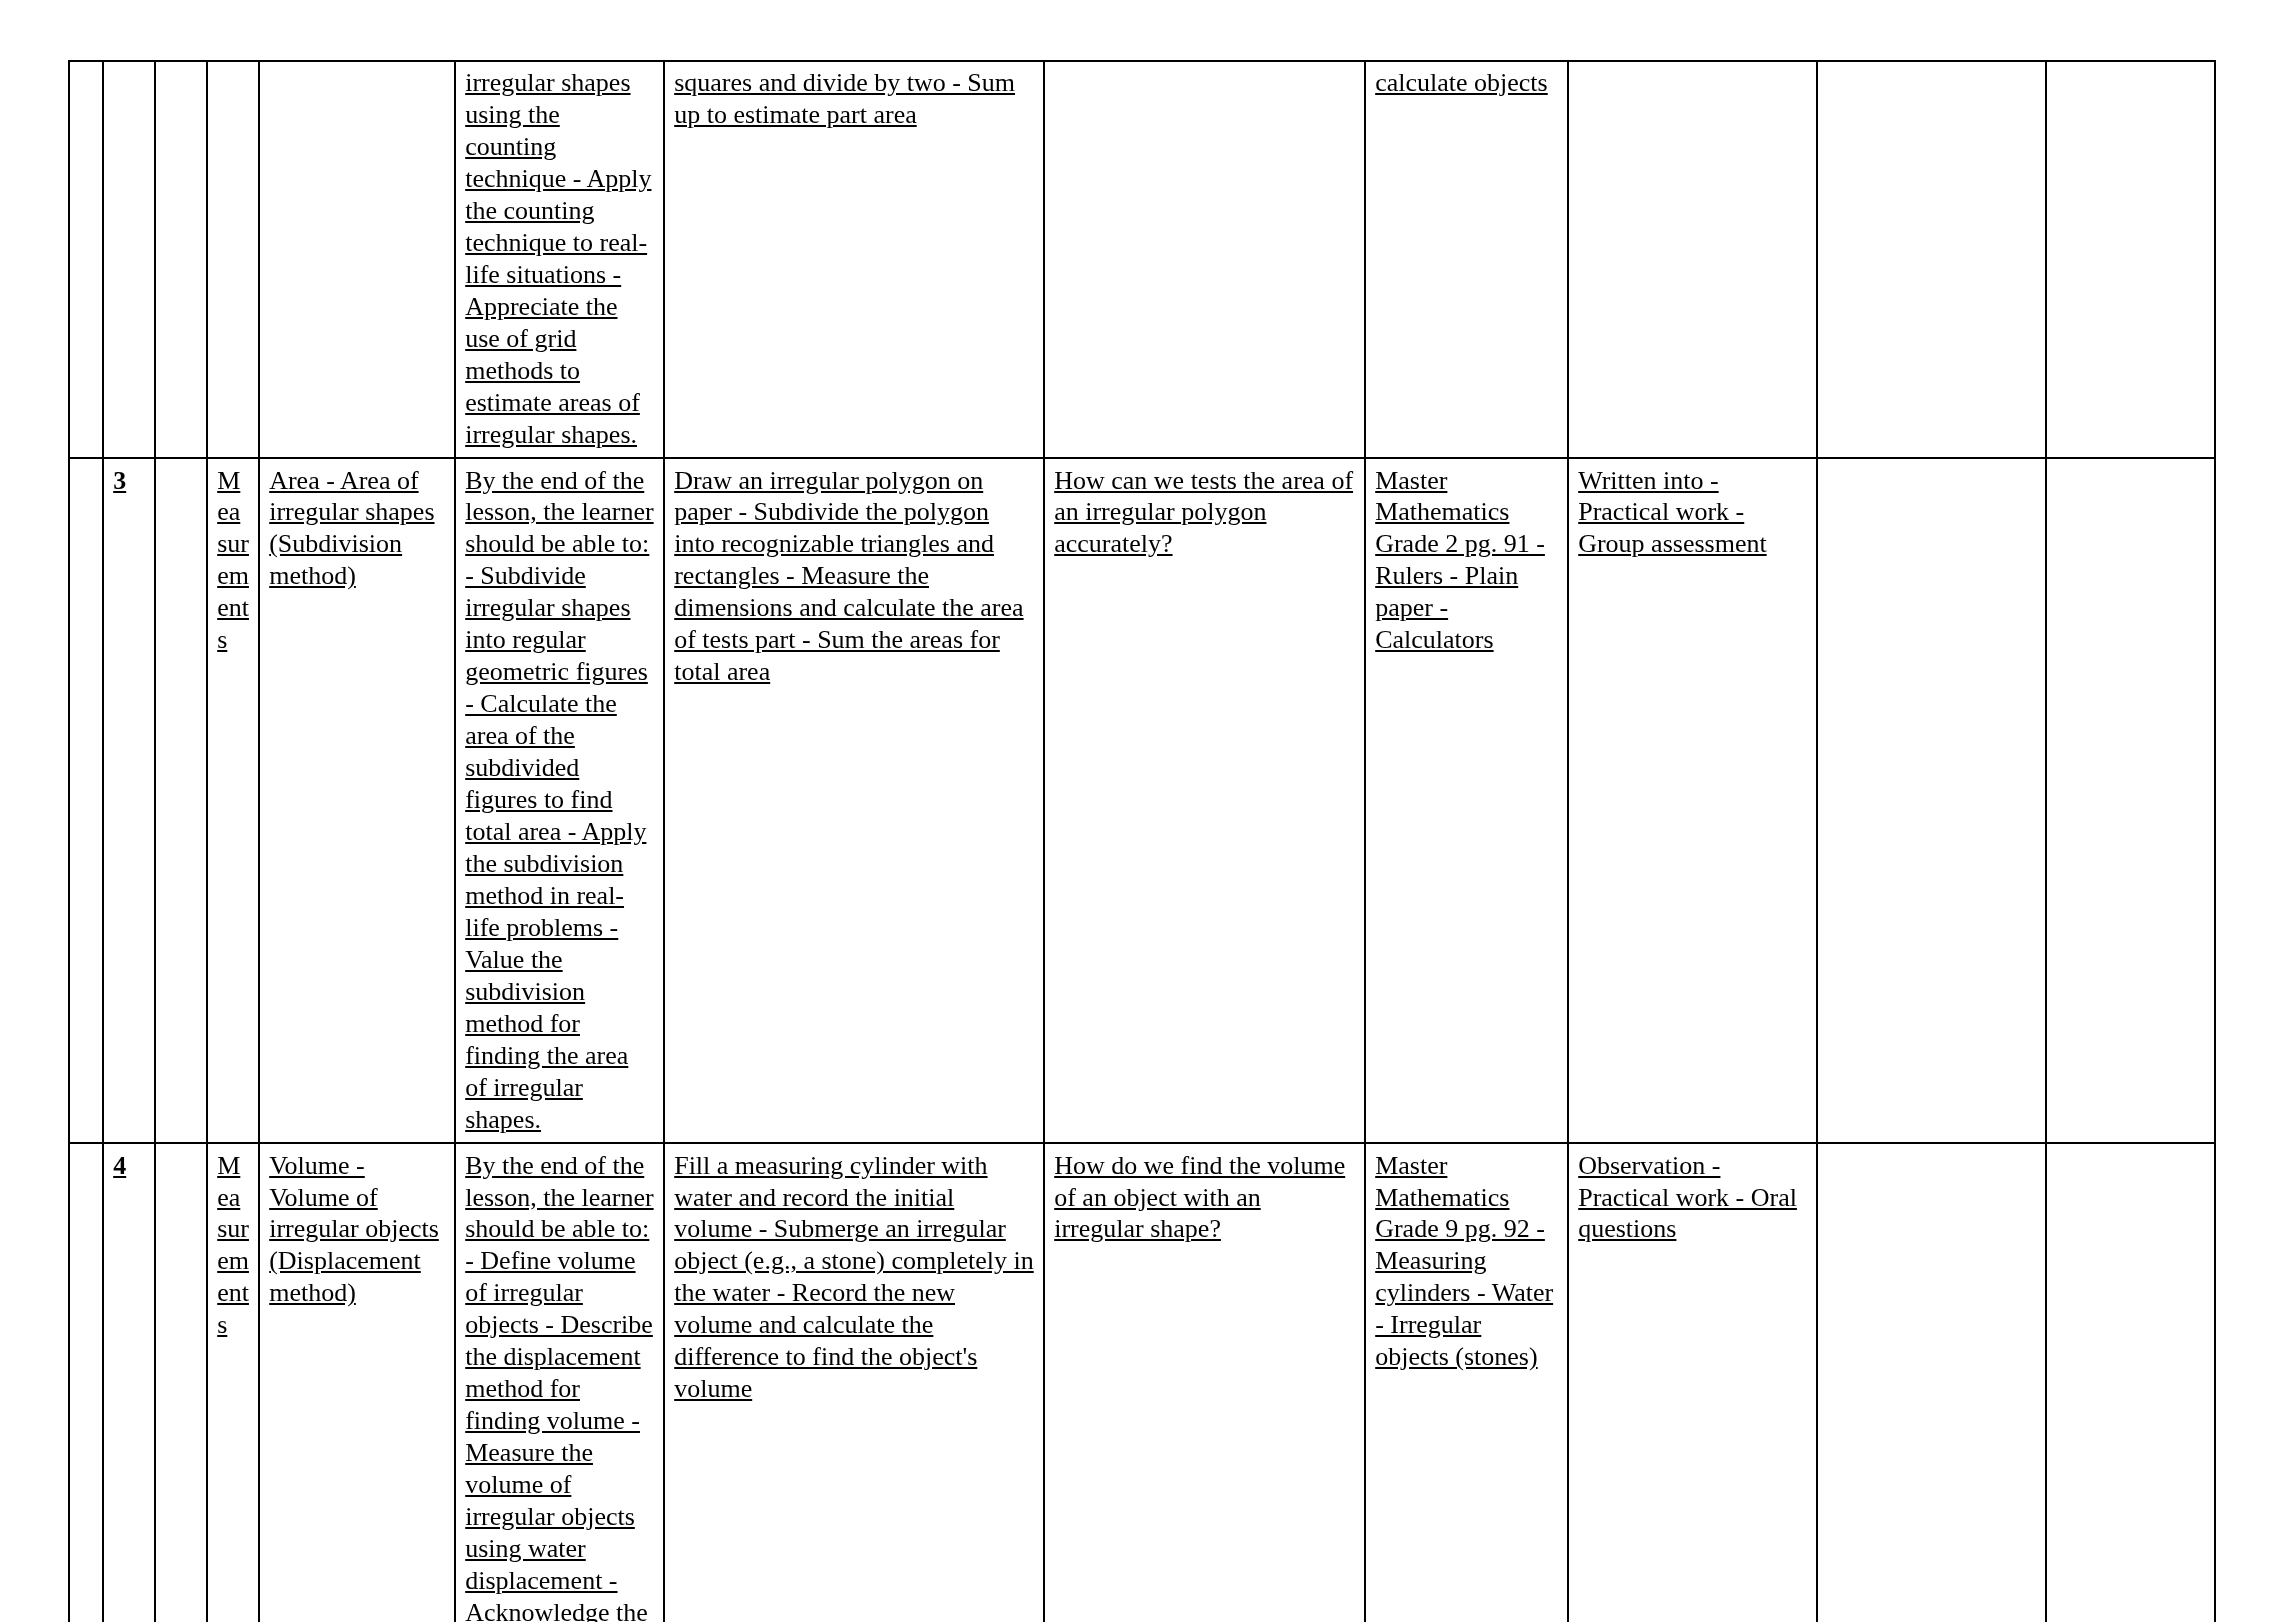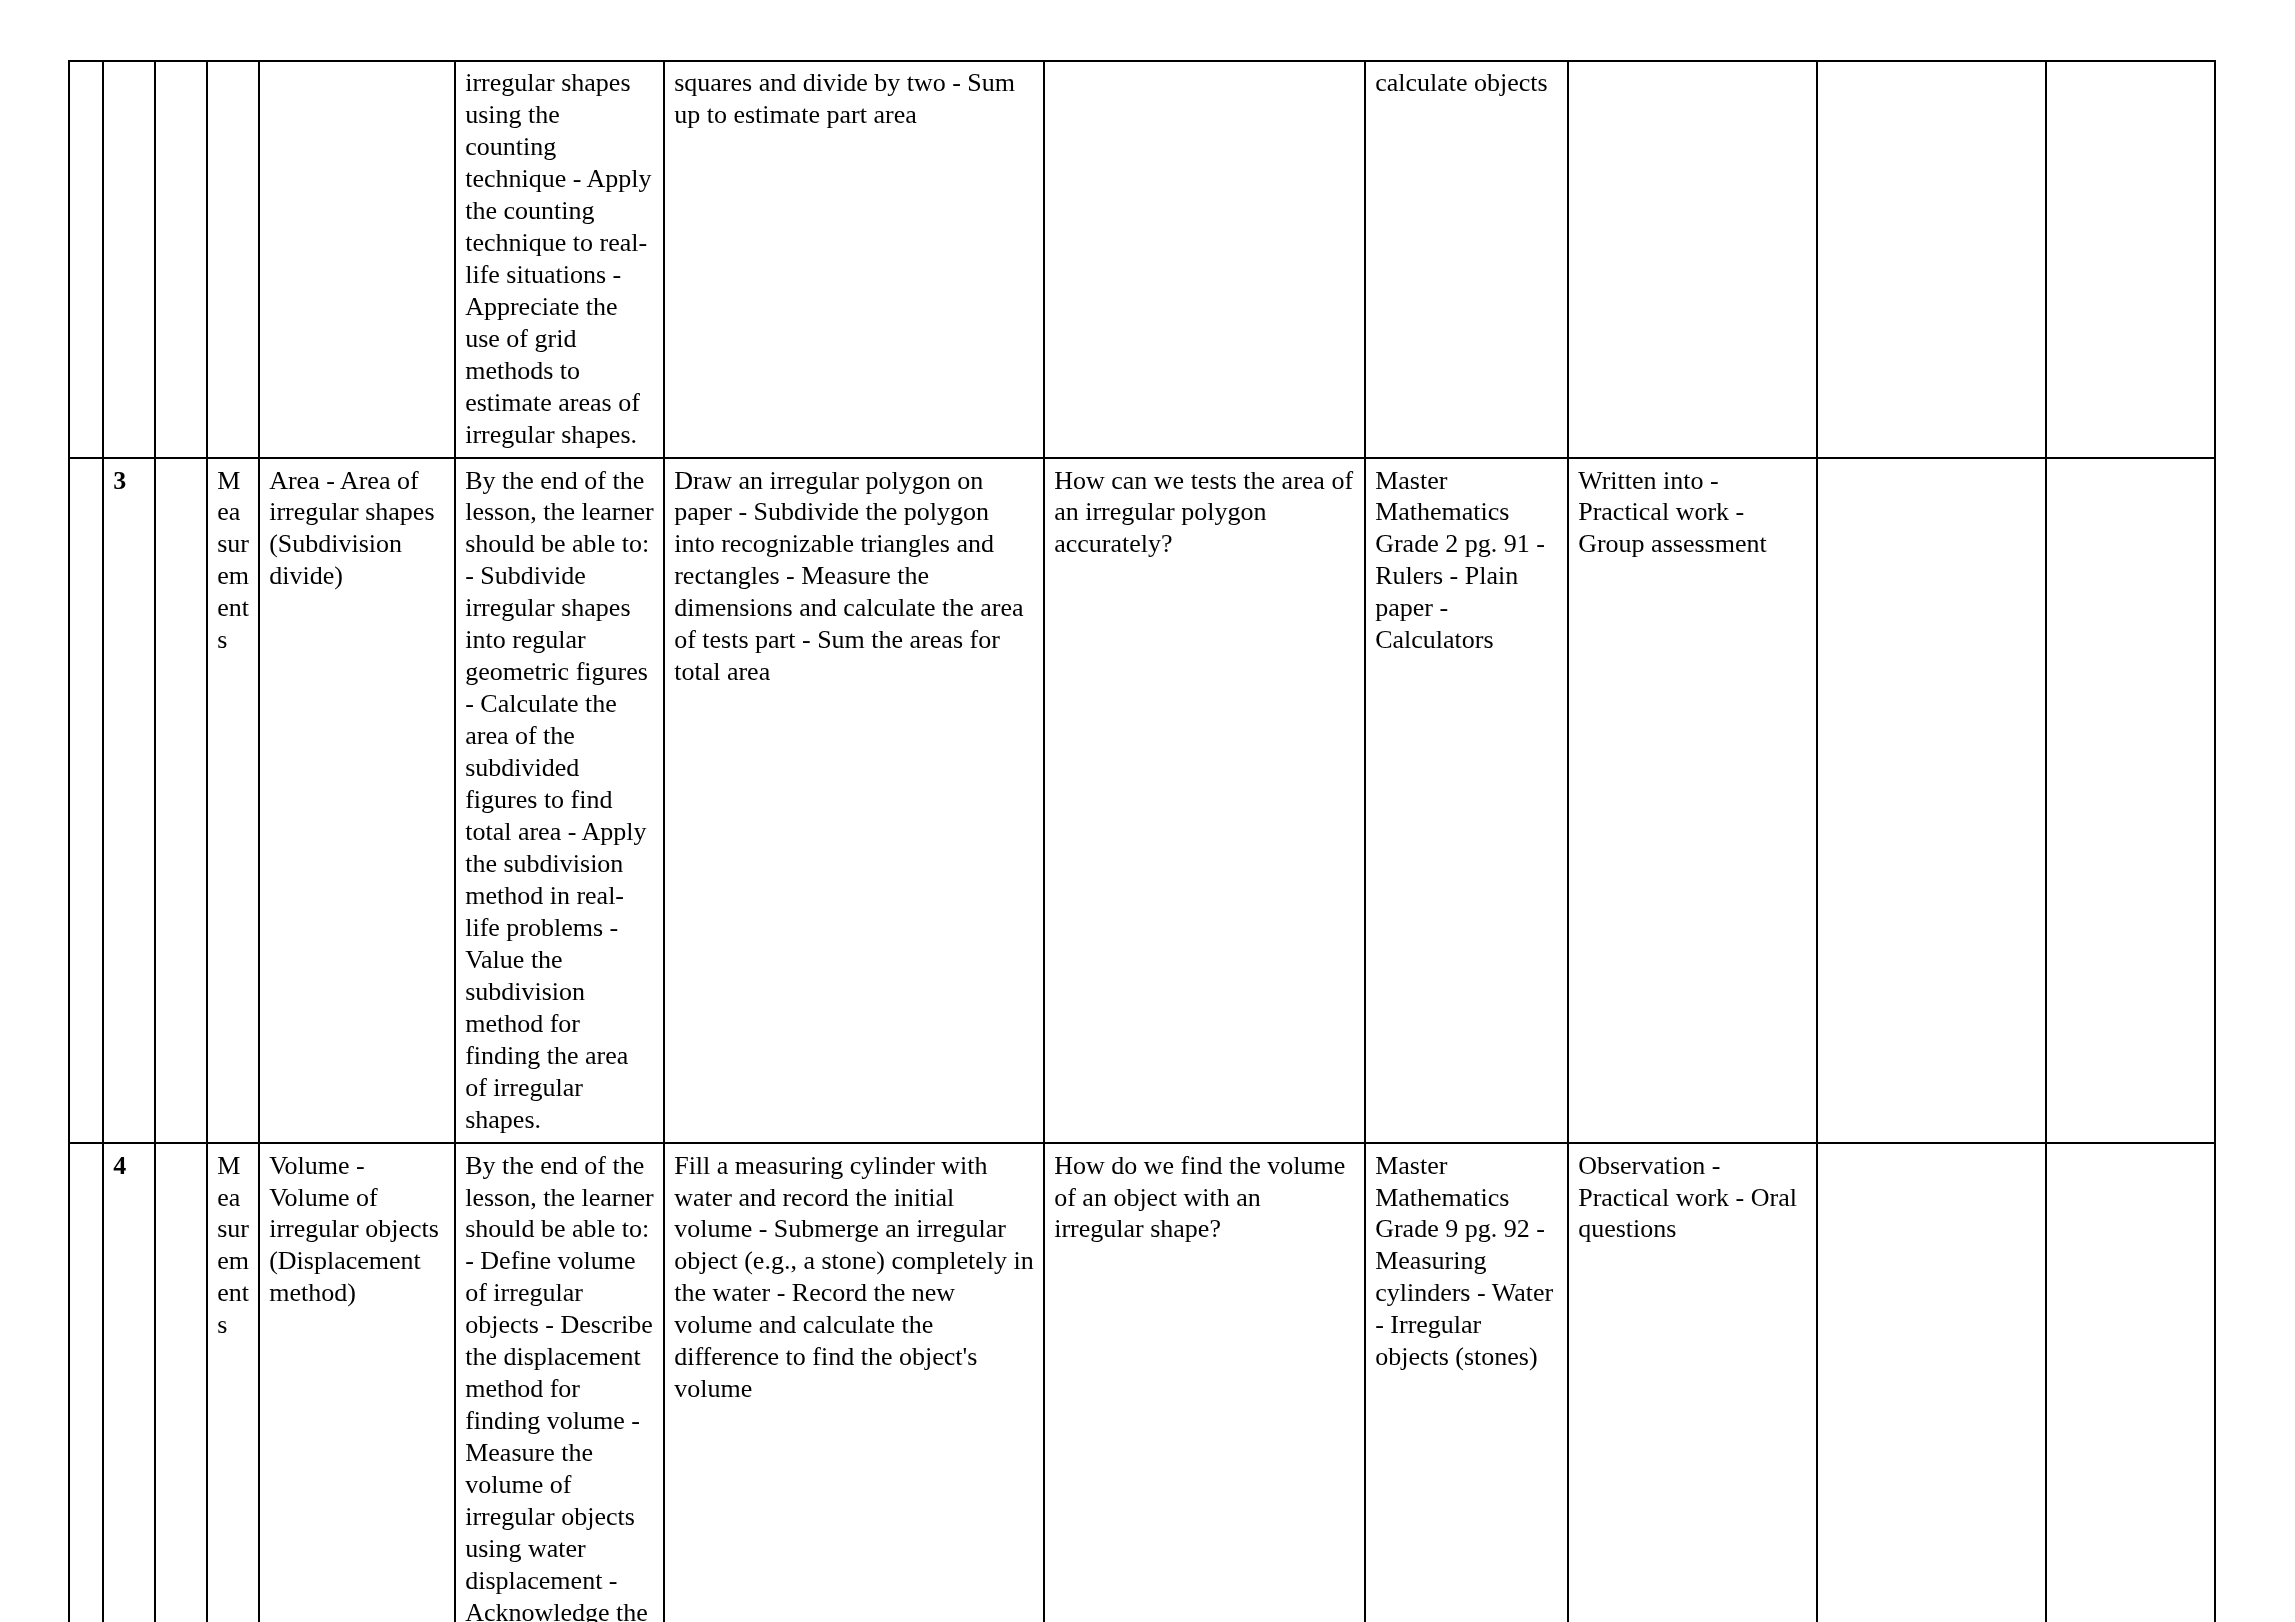--- a/index.html
+++ b/index.html
@@ -27,20 +27,21 @@
     width: 2146px;
     font-size: 26px;
     line-height: 1.23;
   }
   table.scheme td {
     border: 2px solid #000000;
     vertical-align: top;
     padding: 5.2px 7.9px 6.5px 9.2px;
     word-wrap: break-word;
     overflow-wrap: break-word;
+    text-decoration: underline;
   }
   
   col.c0 { width: 34px; }
   col.c1 { width: 52px; }
   col.c2 { width: 52px; }
   col.c3 { width: 52px; }
   col.c4 { width: 196px; }
   col.c5 { width: 209px; }
   col.c6 { width: 380px; }
   col.c7 { width: 321px; }
@@ -88,21 +89,21 @@
         <td>calculate objects</td>
         <td></td>
         <td></td>
         <td></td>
       </tr>
       <tr>
         <td></td>
         <td class="num">3</td>
         <td></td>
         <td>Measurements</td>
-        <td>Area - Area of irregular shapes (Subdivision divide)</td>
+        <td>Area - Area of irregular shapes (Subdivision method)</td>
         <td>By the end of the lesson, the learner should be able to:
 - Subdivide irregular shapes into regular geometric figures
 - Calculate the area of the subdivided figures to find total area
 - Apply the subdivision method in real-life problems
 - Value the subdivision method for finding the area of irregular shapes.</td>
         <td>Draw an irregular polygon on paper
 - Subdivide the polygon into recognizable triangles and rectangles
 - Measure the dimensions and calculate the area of tests part
 - Sum the areas for total area</td>
         <td>How can we tests the area of an irregular polygon accurately?</td>

